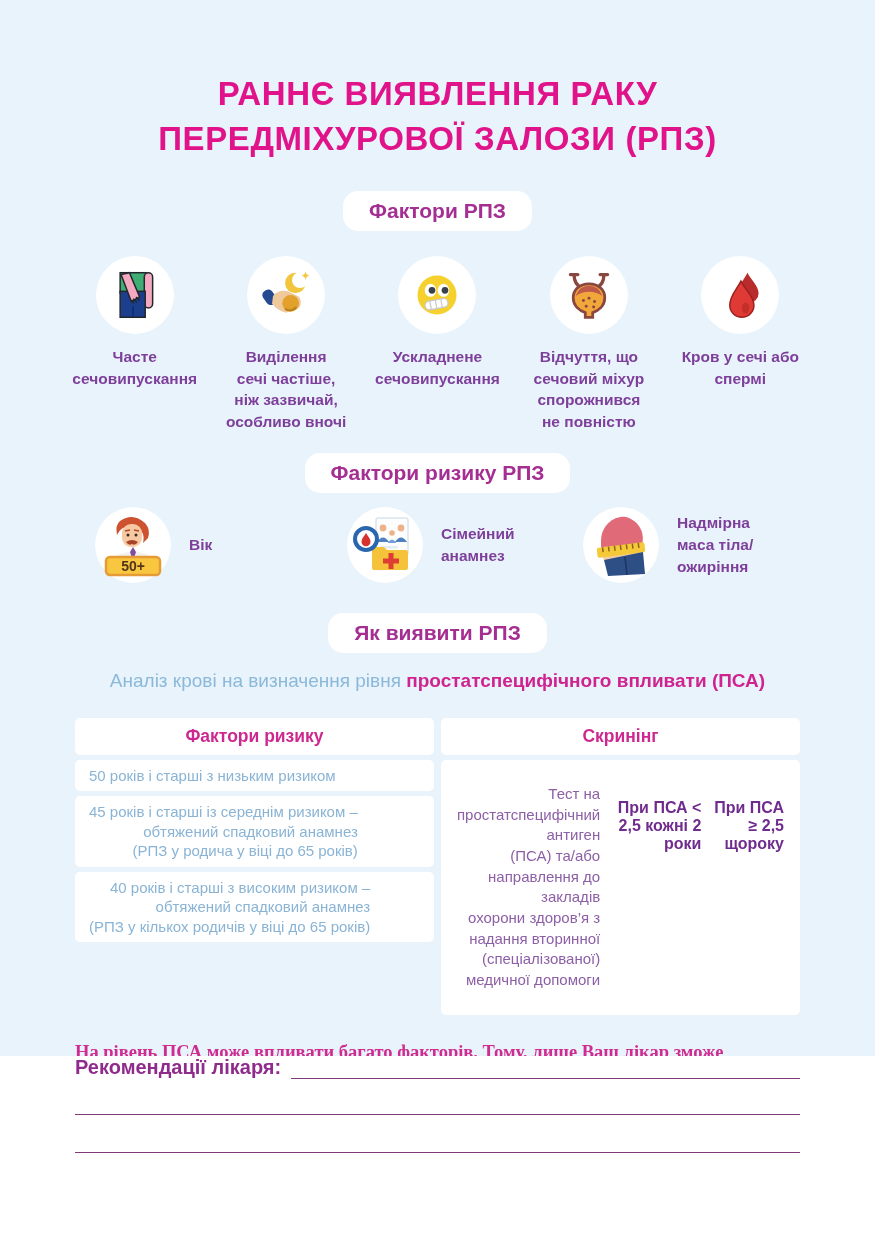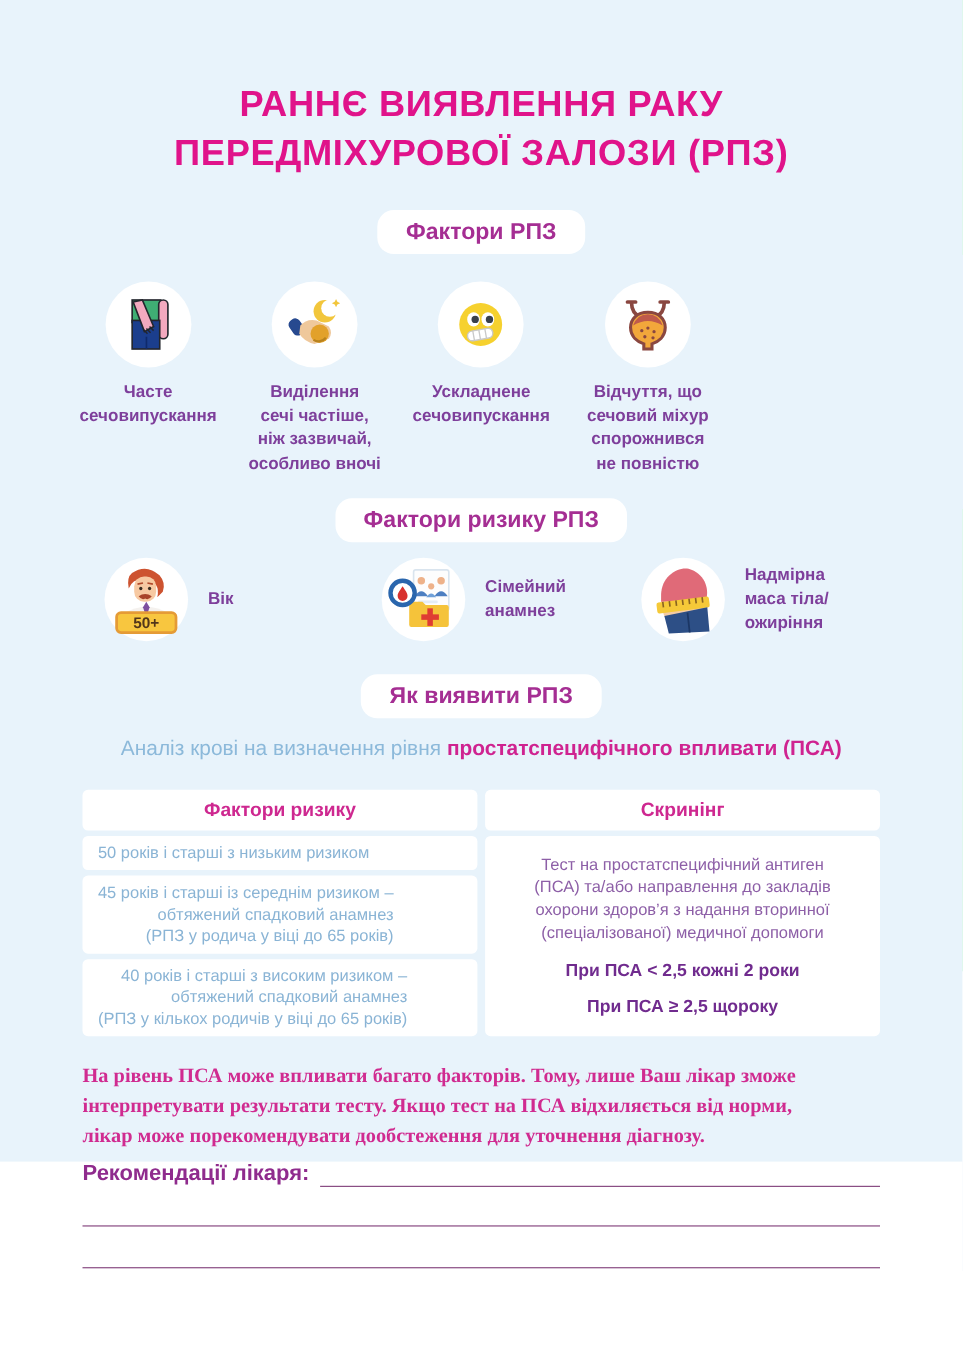--- a/index.html
+++ b/index.html
@@ -61,22 +61,22 @@
   .cell { background:#ffffff; border-radius:5px;text-align:right; }
   .cell-header {
     height:37px; display:flex; align-items:center; justify-content:center;
     font-size:17.5px; font-weight:800; color:#ce2890; flex:0 0 auto;
   }
   .cell-risk {
     padding:6px 14px; font-size:15px; color:#8ab4d5; line-height:1.3;
     white-space:pre-line; display:flex; align-items:center;
   }
   .cell-screen {
-    flex:1; display:flex; flex-direction:column; justify-content:center;
-    text-align:center; padding:10px 16px;
+    flex:1; display:flex; flex-direction:row; justify-content:center;
+    padding:24px 16px;
   }
   .screen-text { font-size:15px; color:#8d5fa7; line-height:1.38; white-space:pre-line; }
   .screen-rule { margin-top:15px; font-size:16px; font-weight:800; color:#702b8e; }
 
   .note {
     margin-top:24px; font-size:18.5px; font-weight:700; color:#d02b90;
     line-height:1.45; white-space:pre-line;font-family:Liberation Serif, serif;
   }
 
   
@@ -165,20 +165,31 @@
             <circle cx="25" cy="40" r="1.6" fill="#8a4740"></circle>
             <circle cx="33" cy="41" r="1.6" fill="#8a4740"></circle>
           </svg>
         </div>
         <div class="caption">Відчуття, що
 сечовий міхур
 спорожнився
 не повністю</div>
       </div>
 
+      <div class="symptom">
+        <div class="icon-circle">
+          <svg width="52" height="52" viewBox="0 0 56 56">
+            <path d="M36 4 C32 12 26 18 26 26 a11 11 0 0 0 22 0 C48 18 40 12 36 4 z" fill="#b92c2c"></path>
+            <path d="M29 13 C24 23 17 29 17 39 a13 13 0 0 0 26 0 C43 29 34 23 29 13 z" fill="#e03a36" stroke="#9c2020" stroke-width="1.6"></path>
+            <ellipse cx="34" cy="42" rx="4" ry="6" fill="#c42f2a"></ellipse>
+          </svg>
+        </div>
+        <div class="caption">Кров у сечі або
+спермі</div>
+      </div>
     </div>
 
     <div class="pill pill-factors">Фактори ризику РПЗ</div>
 
     <div class="factors-row">
       <div class="factor factor-1">
         <div class="icon-circle">
           <svg width="66" height="66" viewBox="0 0 66 66">
             <path d="M20 9 q13 -9 25 2 q6 7 3 15 l-5 5 q3 -14 -10 -16 q-12 -2 -16 8 q-2 -10 3 -14 z" fill="#cd5330"></path>
             <rect x="22" y="12" width="20" height="23" rx="9" fill="#f7c9a2"></rect>

